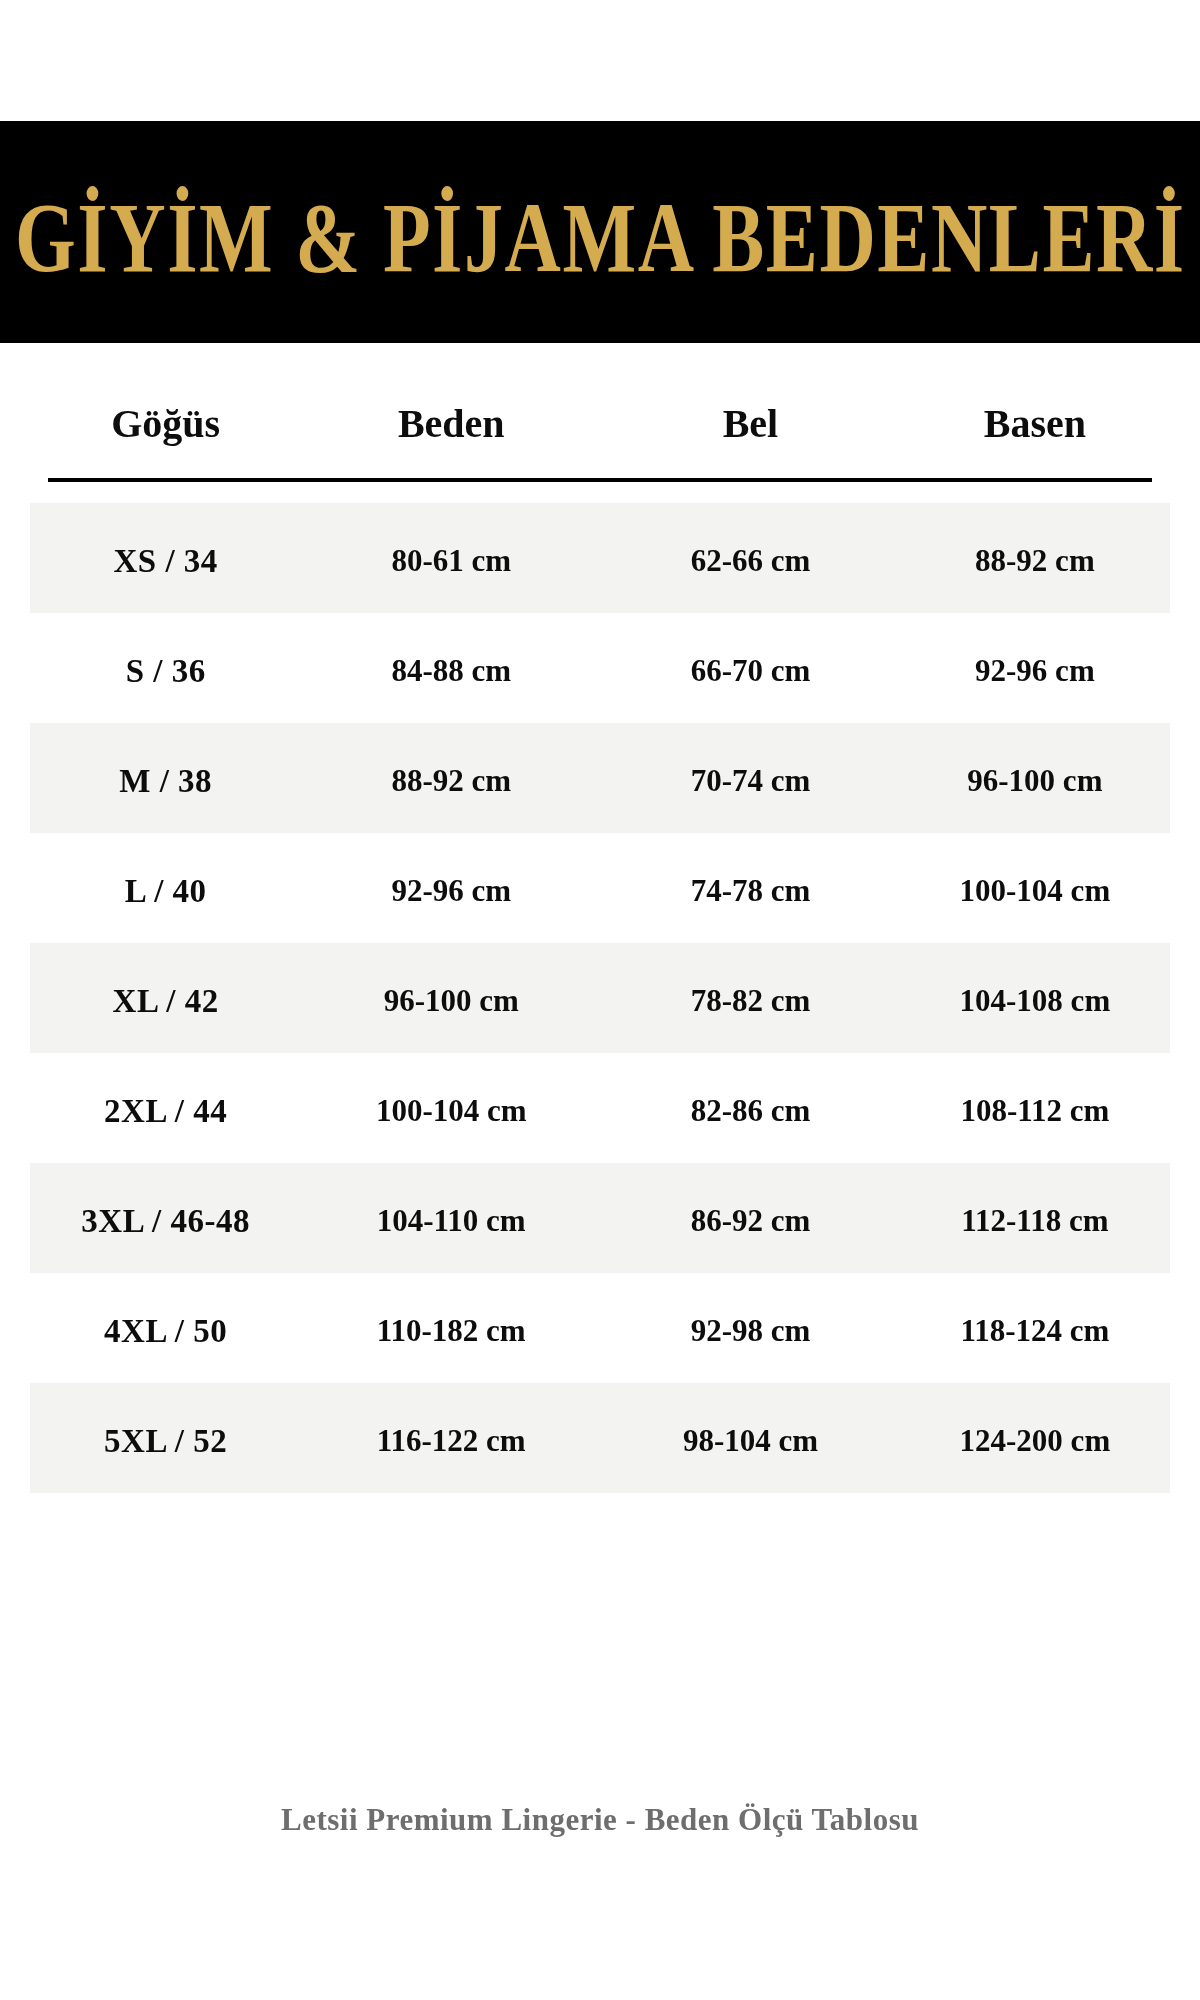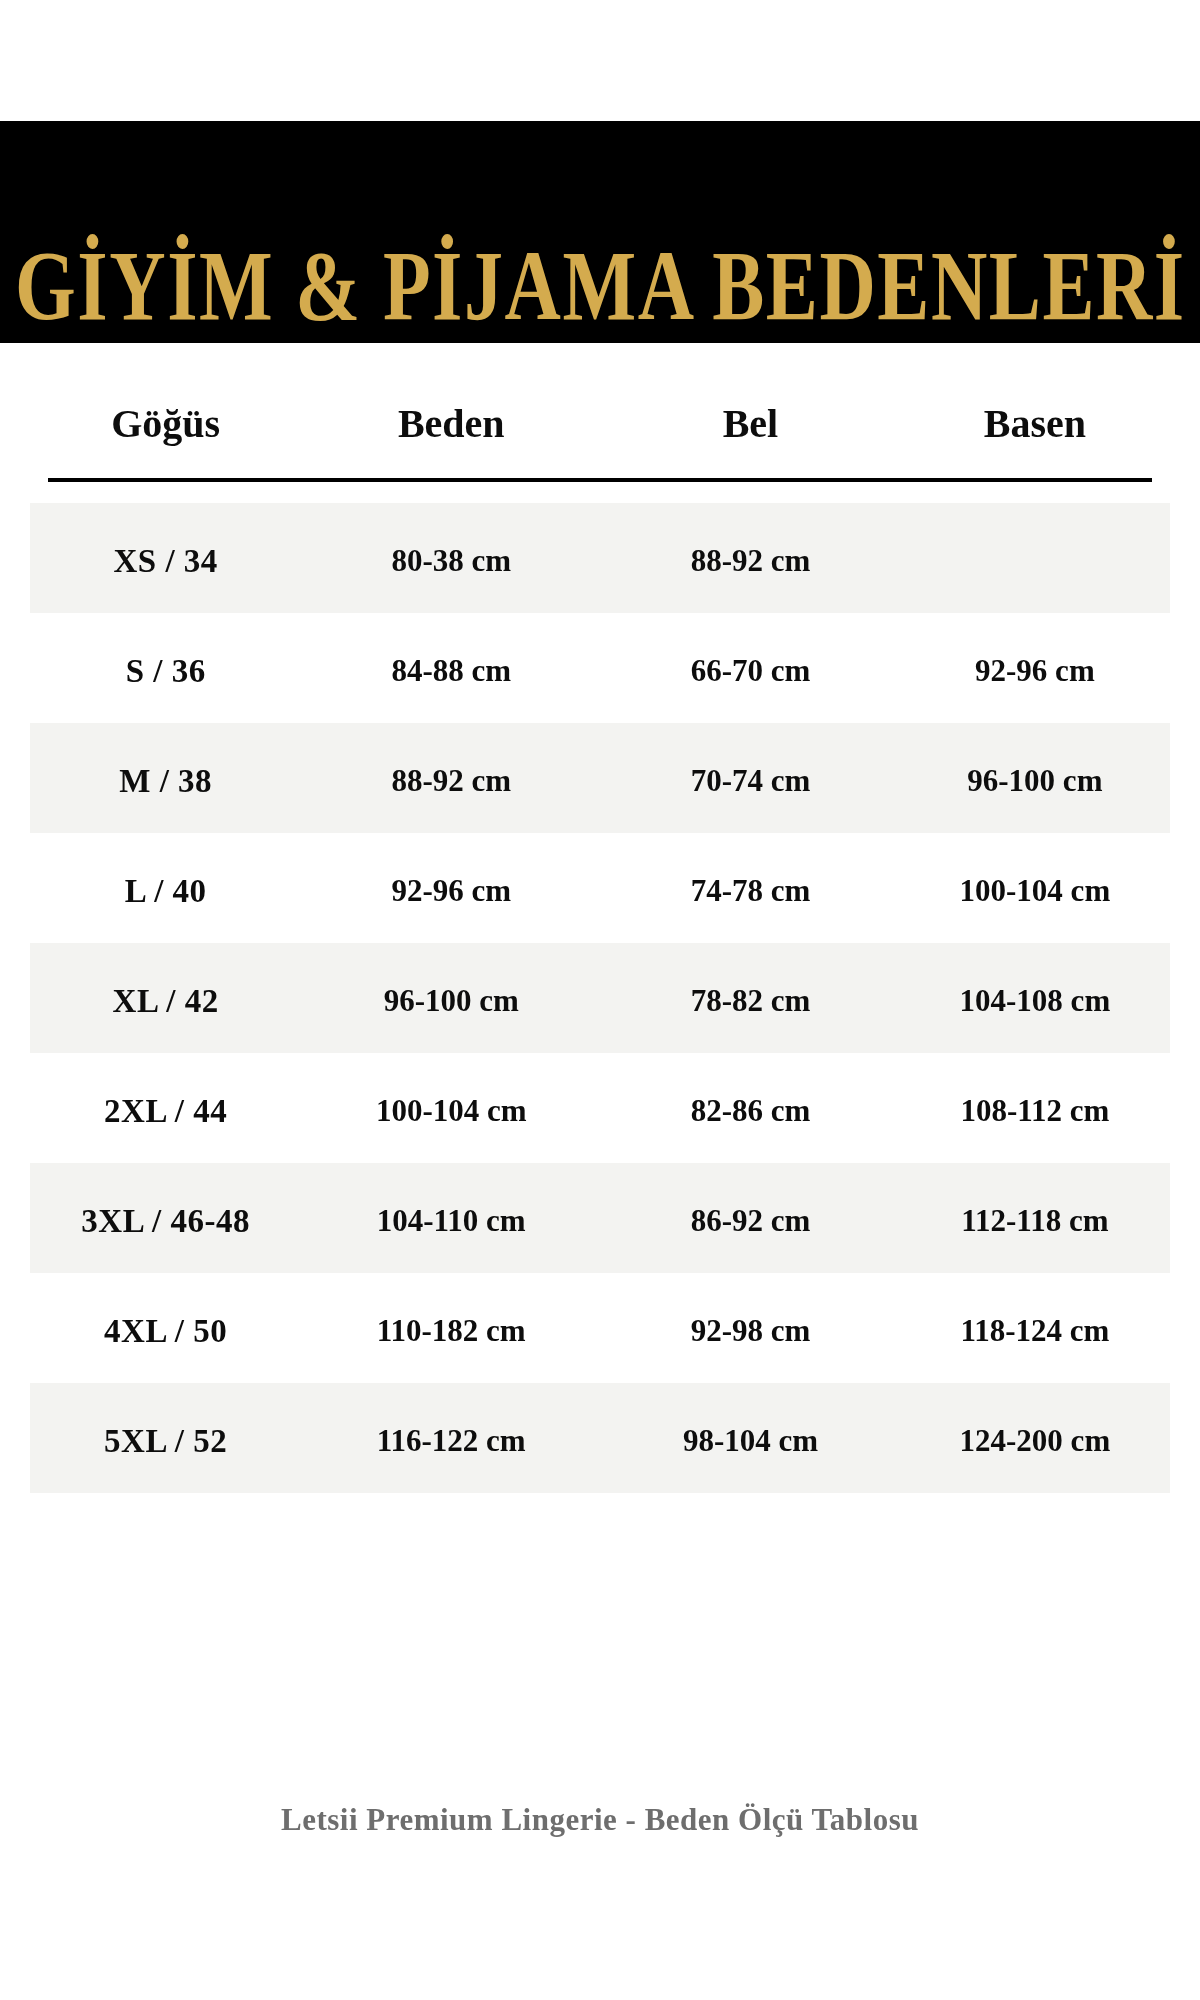--- a/index.html
+++ b/index.html
@@ -12,21 +12,21 @@
   html,body{margin:0;padding:0;}
   body{
     width:1200px;height:2000px;position:relative;
     background:#ffffff;overflow:hidden;
     font-family:"Liberation Serif", serif;color:var(--ink);
   }
   
   .band{
     position:absolute;left:0;top:121px;width:1200px;height:222px;
     background:var(--band-bg);
-    display:flex;align-items:flex-end;justify-content:center;
+    display:flex;align-items:center;justify-content:center;
   }
   .band-title{
     color:var(--gold);
     font-weight:bold;
     font-size:100px;
     white-space:nowrap;
     letter-spacing:2px;
     transform:scaleX(0.78);
     transform-origin:center;
     padding-top:10px;
@@ -78,21 +78,22 @@
   <div class="hcell">Beden</div>
   <div class="hcell">Bel</div>
   <div class="hcell">Basen</div>
 </div>
 
 <div class="head-rule"></div>
 
 <div class="tbody">
   <div class="trow grid-cols">
     <div class="cell cell-size">XS / 34</div>
-    <div class="cell cell-val">80-38 cm</div>
+    <div class="cell cell-val">80-61 cm</div>
+    <div class="cell cell-val">62-66 cm</div>
     <div class="cell cell-val">88-92 cm</div>
   </div>
   <div class="trow grid-cols">
     <div class="cell cell-size">S / 36</div>
     <div class="cell cell-val">84-88 cm</div>
     <div class="cell cell-val">66-70 cm</div>
     <div class="cell cell-val">92-96 cm</div>
   </div>
   <div class="trow grid-cols">
     <div class="cell cell-size">M / 38</div>

